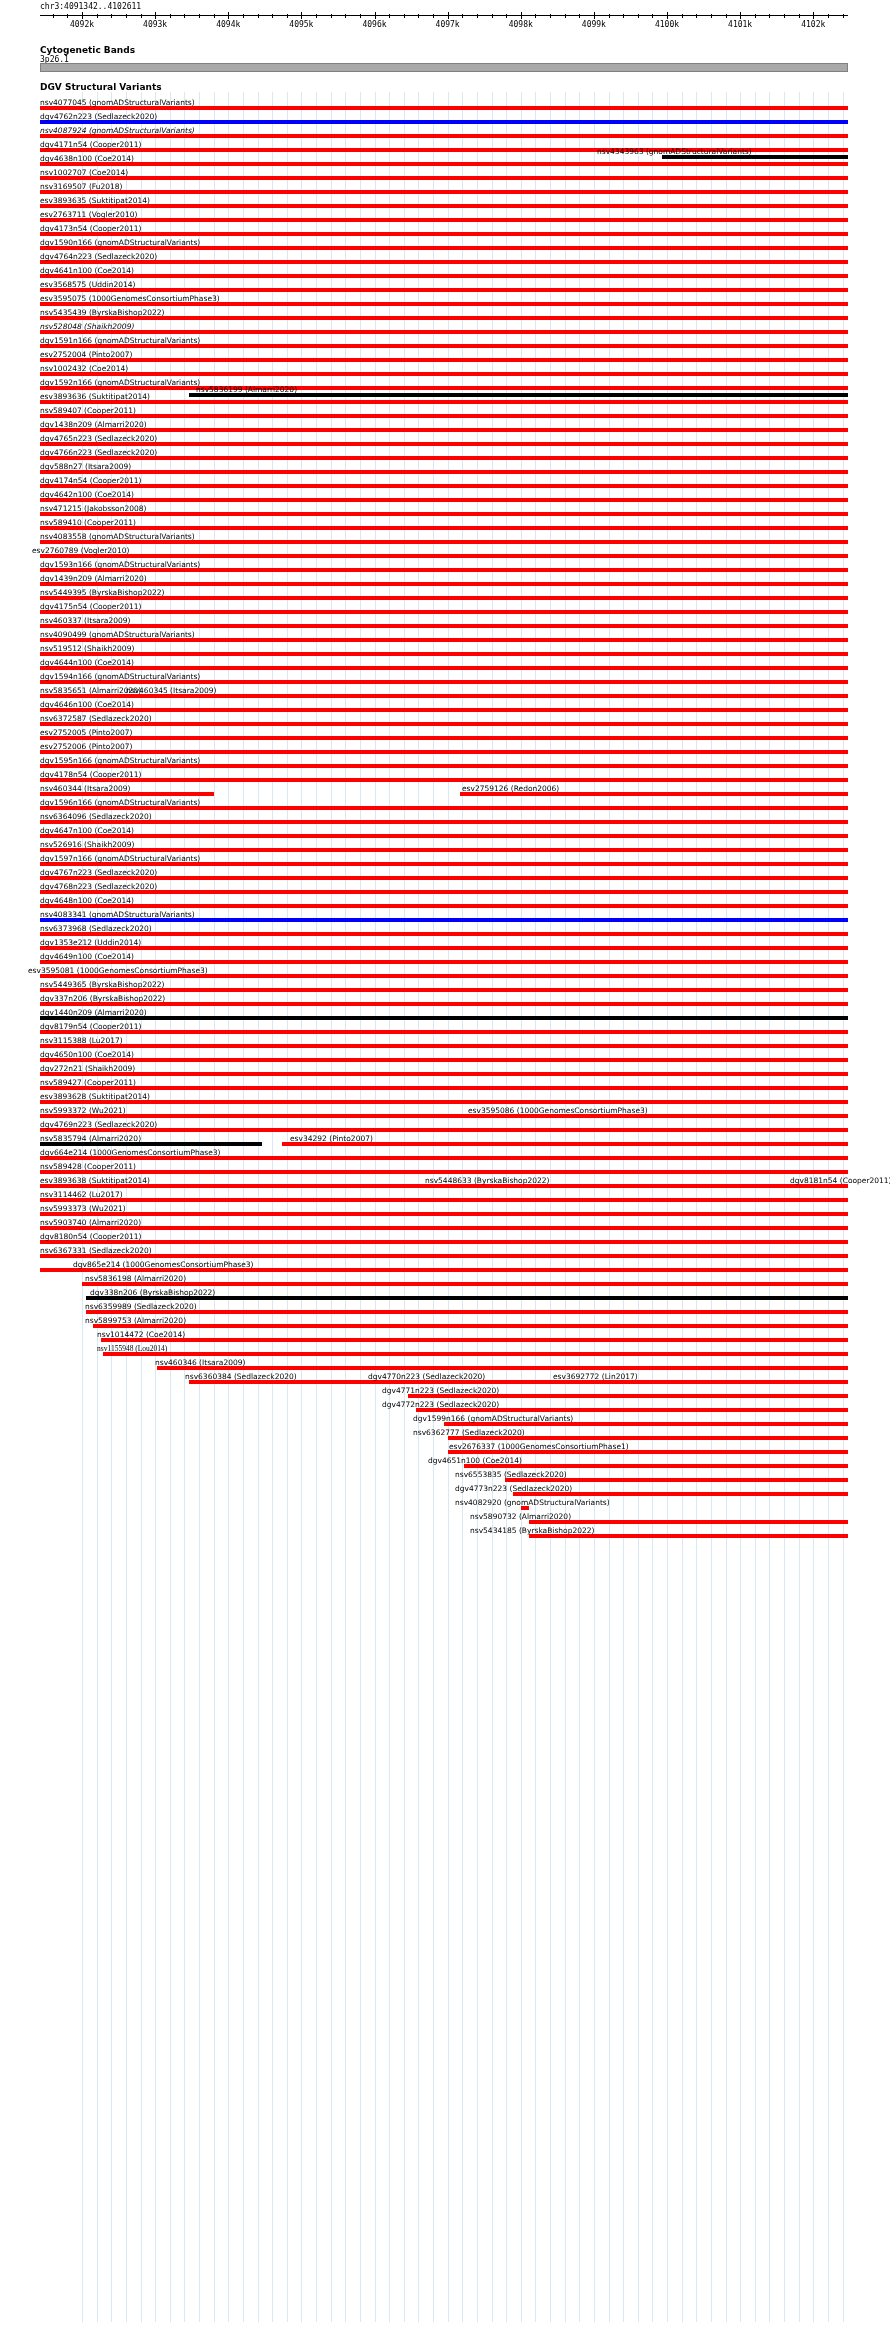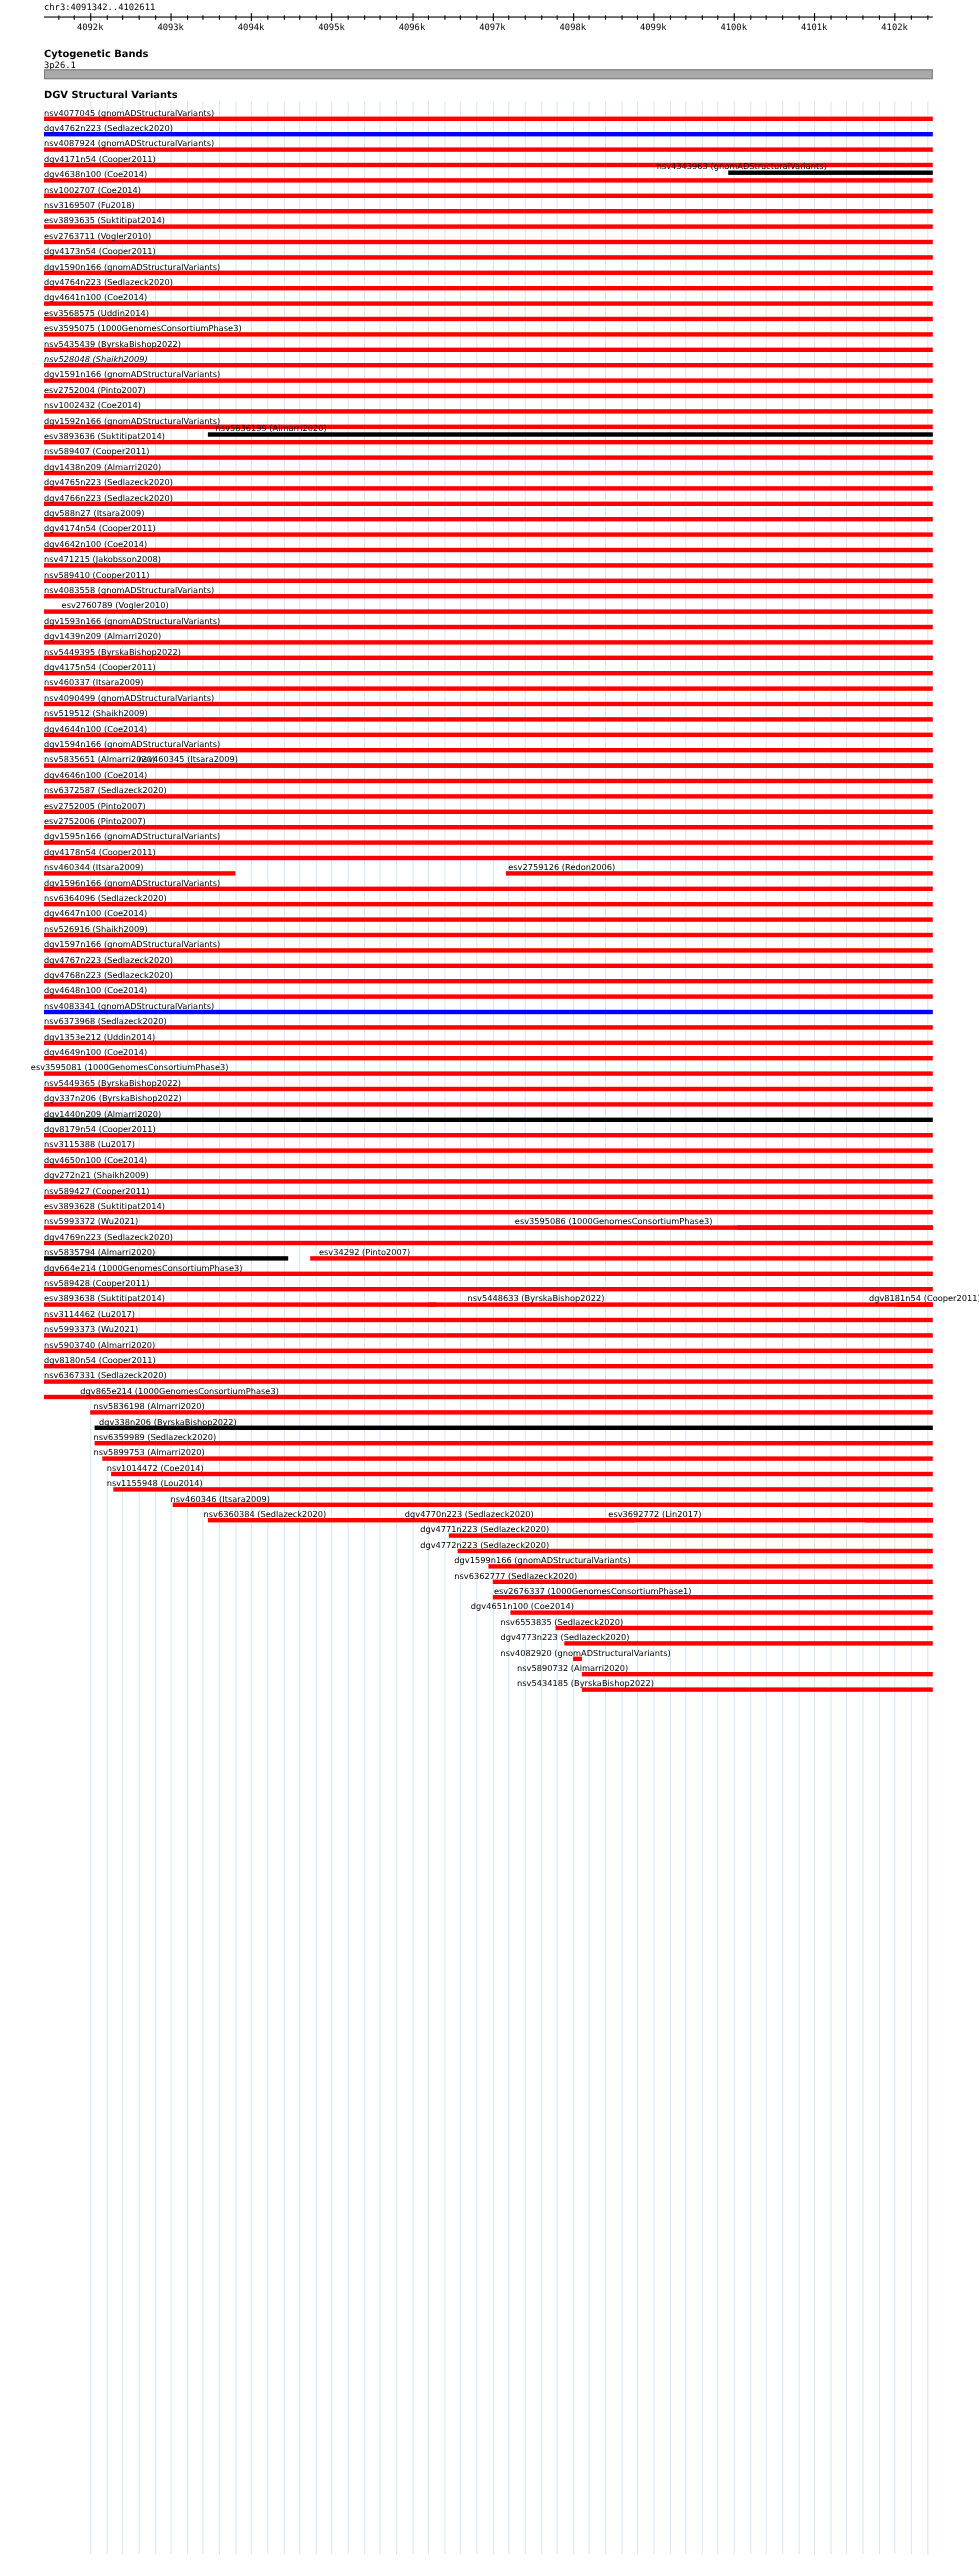--- a/index.html
+++ b/index.html
@@ -183,21 +183,21 @@
 
   <div class="rows" id="variant-rows" style="top:0;">
       <div class="row" style="top: 99px;">
         <div class="bar" style="left: 40px; width: 808px;"></div>
         <div class="lbl" style="left: 40px;">nsv4077045 (gnomADStructuralVariants)</div>
       </div>
       <div class="row" style="top: 113px;">
         <div class="bar blue" style="left: 40px; width: 808px;"></div>
         <div class="lbl" style="left: 40px;">dgv4762n223 (Sedlazeck2020)</div>
       </div>
-      <div class="row" style="top: 127px;">
+      <div class="row" style="top: 127px; font-style: italic;">
         <div class="bar" style="left: 40px; width: 808px;"></div>
         <div class="lbl" style="left: 40px;">nsv4087924 (gnomADStructuralVariants)</div>
       </div>
       <div class="row" style="top: 141px;">
         <div class="bar" style="left: 40px; width: 808px;"></div>
         <div class="lbl" style="left: 40px;">dgv4171n54 (Cooper2011)</div>
       </div>
       <div class="row" style="top: 155px;">
         <div class="bar" style="left: 40px; width: 808px;"></div>
         <div class="lbl" style="left: 40px;">dgv4638n100 (Coe2014)</div>
@@ -313,21 +313,21 @@
       <div class="row" style="top: 519px;">
         <div class="bar" style="left: 40px; width: 808px;"></div>
         <div class="lbl" style="left: 40px;">nsv589410 (Cooper2011)</div>
       </div>
       <div class="row" style="top: 533px;">
         <div class="bar" style="left: 40px; width: 808px;"></div>
         <div class="lbl" style="left: 40px;">nsv4083558 (gnomADStructuralVariants)</div>
       </div>
       <div class="row" style="top: 547px;">
         <div class="bar" style="left: 40px; width: 808px;"></div>
-        <div class="lbl" style="left: 56px;">esv2760789 (Vogler2010)</div>
+        <div class="lbl" style="left: 32px;">esv2760789 (Vogler2010)</div>
       </div>
       <div class="row" style="top: 561px;">
         <div class="bar" style="left: 40px; width: 808px;"></div>
         <div class="lbl" style="left: 40px;">dgv1593n166 (gnomADStructuralVariants)</div>
       </div>
       <div class="row" style="top: 575px;">
         <div class="bar" style="left: 40px; width: 808px;"></div>
         <div class="lbl" style="left: 40px;">dgv1439n209 (Almarri2020)</div>
       </div>
       <div class="row" style="top: 589px;">
@@ -565,21 +565,21 @@
       <div class="row" style="top: 1317px;">
         <div class="bar" style="left: 92.52px; width: 755.48px;"></div>
         <div class="lbl" style="left: 85px;">nsv5899753 (Almarri2020)</div>
       </div>
       <div class="row" style="top: 1331px;">
         <div class="bar" style="left: 100.6px; width: 747.4px;"></div>
         <div class="lbl" style="left: 97px;">nsv1014472 (Coe2014)</div>
       </div>
       <div class="row" style="top: 1345px;">
         <div class="bar" style="left: 103.024px; width: 744.976px;"></div>
-        <div class="lbl" style="left: 97px;">nsv1155948 (Lou2014)</div>
+        <div class="lbl" style="left: 97px; font-family: Liberation Serif, serif;">nsv1155948 (Lou2014)</div>
       </div>
       <div class="row" style="top: 1359px;">
         <div class="bar" style="left: 157.16px; width: 690.84px;"></div>
         <div class="lbl" style="left: 155px;">nsv460346 (Itsara2009)</div>
       </div>
       <div class="row" style="top: 1373px;">
         <div class="bar" style="left: 189.48px; width: 658.52px;"></div>
         <div class="lbl" style="left: 185px;">nsv6360384 (Sedlazeck2020)</div>
       </div>
       <div class="row" style="top: 1373px;">

